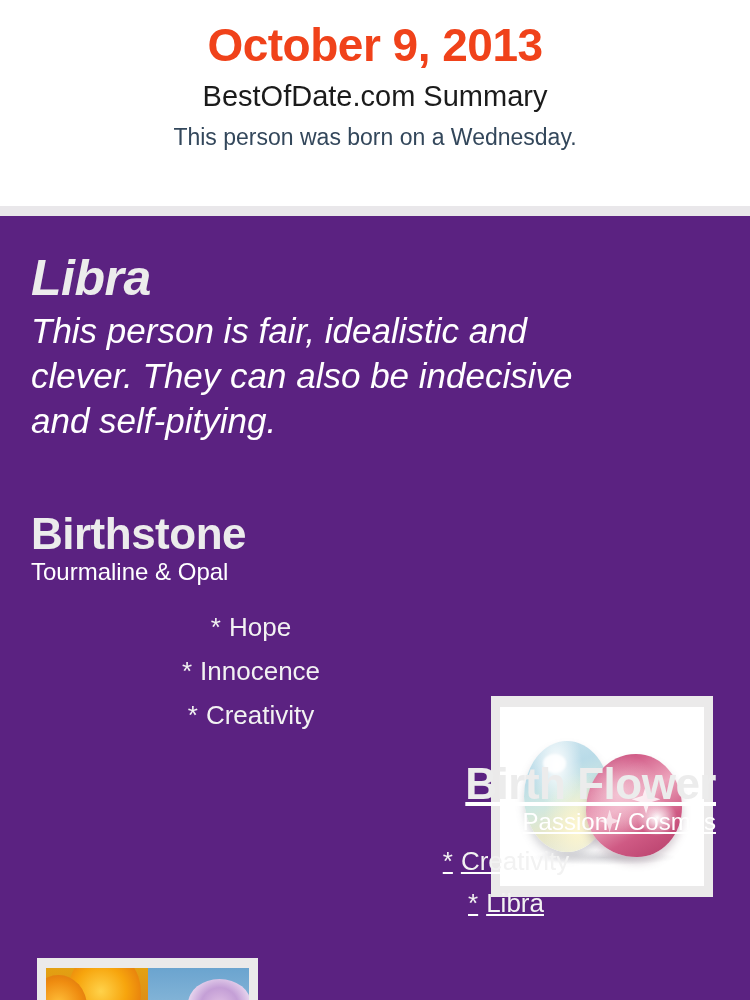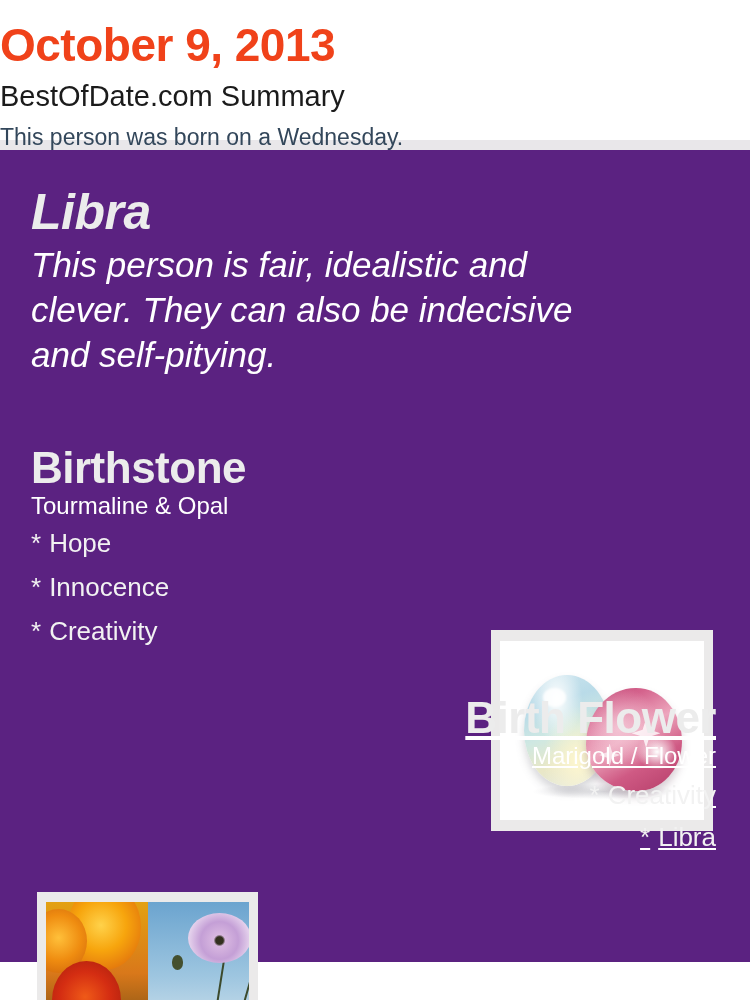--- a/index.html
+++ b/index.html
@@ -10,23 +10,23 @@
   body {
     width: 750px;
     height: 1000px;
     font-family: "Liberation Sans", sans-serif;
     overflow: hidden;
     position: relative;
   }
 
   
   .header {
-    height: 140px;
+    height: 206px;
     background: #ffffff;
-    text-align: left;
+    text-align: center;
     box-sizing: border-box;
     padding-top: 22px;
   }
   .header-date {
     color: #F0421A;
     font-size: 46px;
     font-weight: bold;
     letter-spacing: -0.5px;
     line-height: 1.0;
     margin: 0;
@@ -103,22 +103,23 @@
   }
   .section-sub {
     font-size: 24px;
     font-weight: normal;
     color: #ffffff;
     line-height: 1.1;
     margin: 2px 0 0 0;
   }
   .bullets {
     list-style: none;
-    margin: 10px 0 0 0;
+    margin: 28px 0 0 0;
     padding: 0;
+    text-align: center;
   }
   .bullets li {
     font-size: 26px;
     color: #f2f2f2;
     line-height: 1.0;
     margin-bottom: 18px;
     white-space: nowrap;
   }
   .bullets li .star {
     margin-right: 8px;
@@ -342,21 +343,21 @@
         <div class="bud" style="left:24%; top:30%; width:11%; height:8%;"></div>
 
         <div class="petal-flower cf1"></div>
 
       </div>
     </div>
   </div>
 
   <div class="birthflower">
     <div class="section-title">Birth Flower</div>
-    <div class="section-sub">Marigold / Flower</div>
+    <div class="section-sub">Passion / Cosmos</div>
     <ul class="bullets">
       <li>
         <span class="star">*</span><span>Creativity</span>
       </li>
       <li>
         <span class="star">*</span><span>Libra</span>
       </li>
     </ul>
   </div>
 

